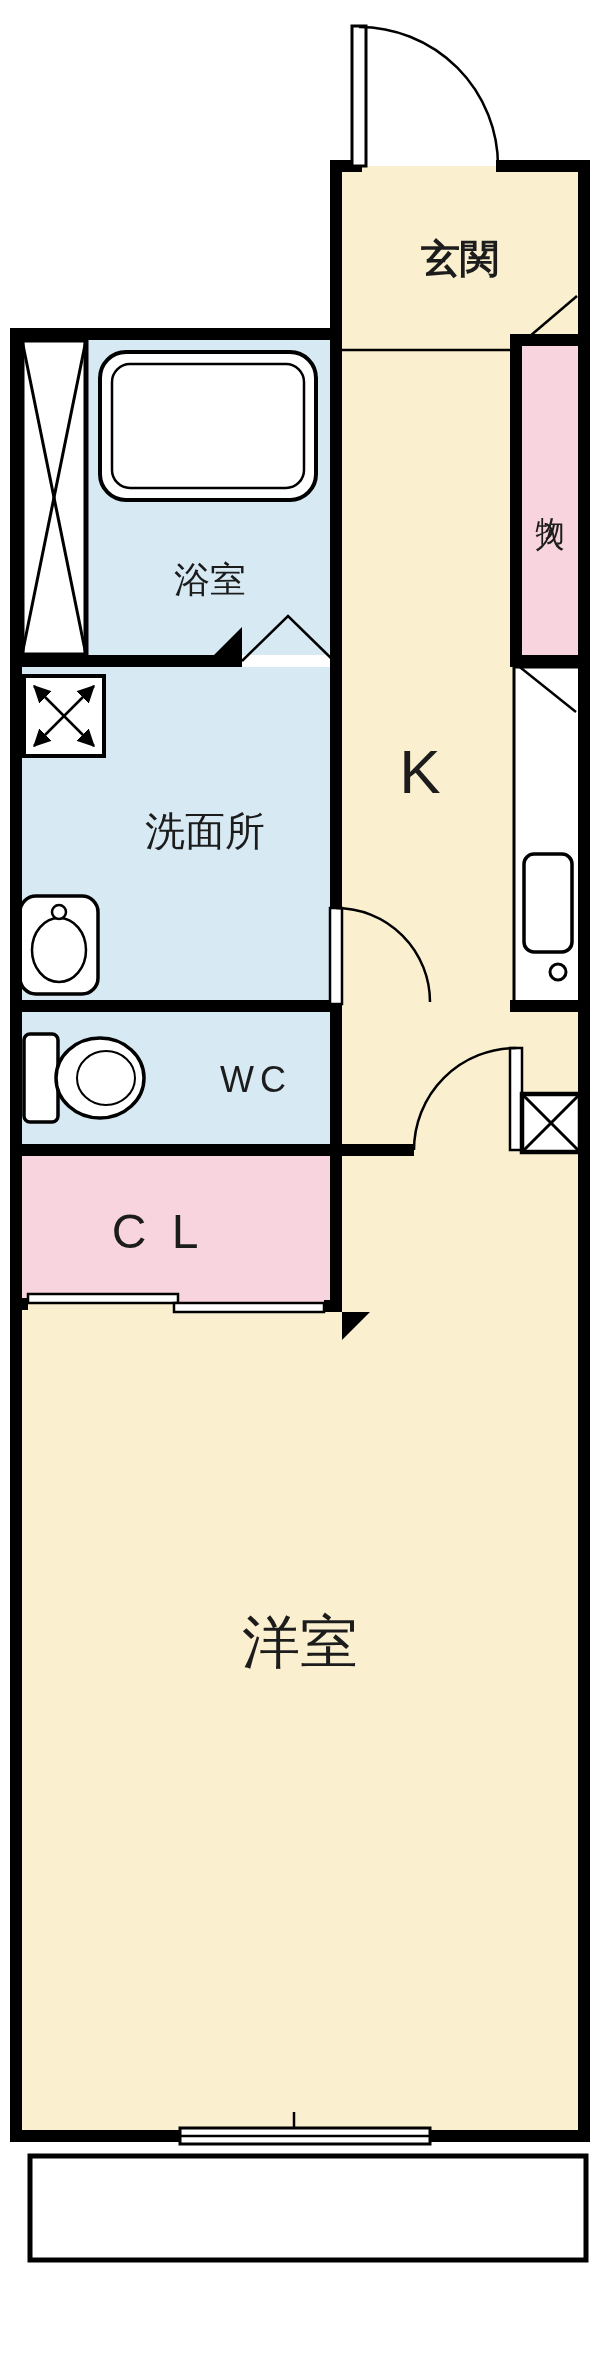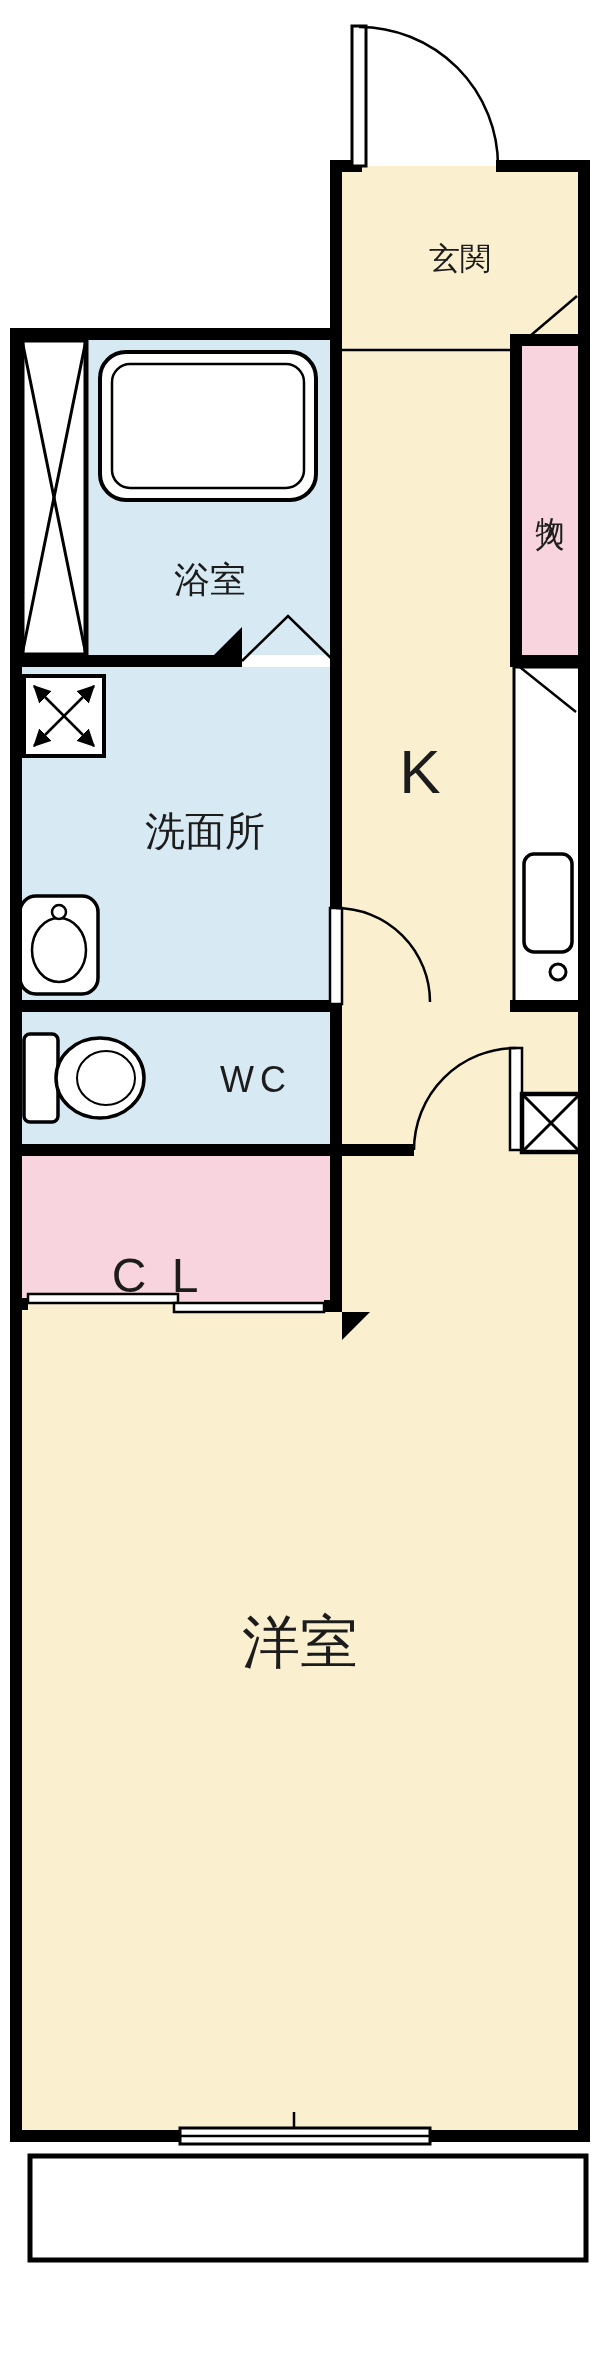--- a/index.html
+++ b/index.html
@@ -144,30 +144,30 @@
 
     <g>
       <rect class="shape" x="180" y="2128" width="250" height="16" stroke-width="3"></rect>
       <line class="ln" x1="180" y1="2136" x2="430" y2="2136" stroke-width="2.5"></line>
       <line class="ln" x1="294" y1="2112" x2="294" y2="2128" stroke-width="2.5"></line>
     </g>
 
     <rect class="shape" x="30" y="2156" width="556" height="104" stroke-width="5"></rect>
   </svg>
 
-  <div class="room-label" style="left:460px;top:258px;font-size:31px;">玄関</div>
+  <div class="room-label" style="left:460px;top:258px;font-size:39px;font-weight:bold;">玄関</div>
 
   <div class="room-label v-text" style="left:550px;top:498px;font-size:29px;">物入</div>
 
   <div class="room-label" style="left:210px;top:580px;font-size:36px;">浴室</div>
 
   <div class="room-label" style="left:205px;top:832px;font-size:40px;font-family:Liberation Serif, serif;">洗面所</div>
 
   <div class="room-label" style="left:420px;top:772px;font-size:62px;">K</div>
 
   <div class="room-label" style="left:256px;top:1080px;font-size:36px;letter-spacing:6px;">WC</div>
 
-  <div class="room-label" style="left:158px;top:1232px;font-size:48px;letter-spacing:6px;margin-top:44px;">C L</div>
+  <div class="room-label" style="left:158px;top:1232px;font-size:48px;letter-spacing:6px;">C L</div>
 
   <div class="room-label" style="left:300px;top:1642px;font-size:58px;">洋室</div>
 
 
 </div>
 
 </body></html>

